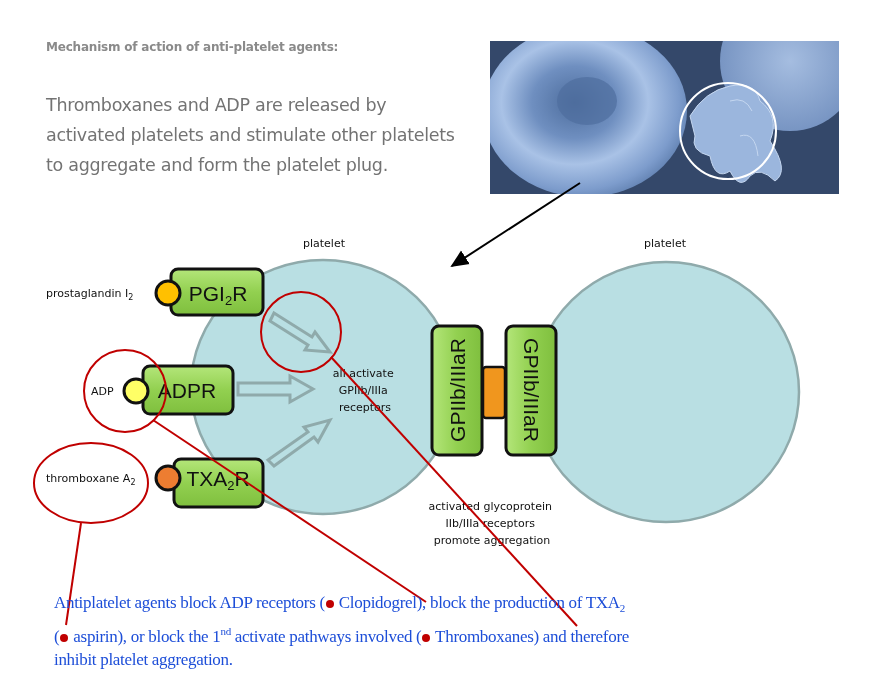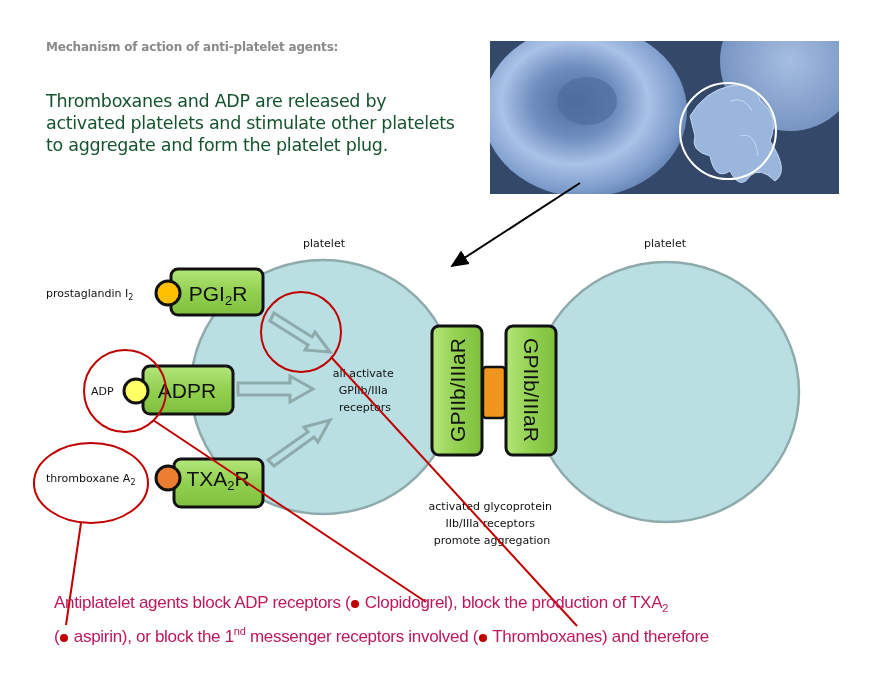--- a/index.html
+++ b/index.html
@@ -1,23 +1,23 @@
 <!DOCTYPE html>
 <html><head>
 <meta charset="utf-8">
 <style>
   html, body { margin: 0; padding: 0; background: #ffffff; }
   body { width: 889px; height: 688px; position: relative; overflow: hidden; font-family: "DejaVu Sans", sans-serif; }
   .heading { position: absolute; left: 46px; top: 40px; font-family: "DejaVu Sans", sans-serif; font-weight: bold; font-size: 12px; color: #8a8a8a; letter-spacing: -0.2px; }
-  .intro { position: absolute; left: 46px; top: 90px; width: 420px; font-family: "DejaVu Sans", sans-serif; font-size: 17.5px; line-height: 22px; color: #14532d; letter-spacing: -0.3px; }
+  .intro { position: absolute; left: 46px; top: 90px; width: 420px; font-family: "DejaVu Sans", sans-serif; font-size: 17.5px; line-height: 30px; color: #737373; letter-spacing: -0.3px; }
   .photo { position: absolute; left: 490px; top: 41px; width: 349px; height: 153px; overflow: hidden; background: #2e4460; }
   svg.diagram { position: absolute; left: 0; top: 0; }
   .label-sm { font-family: "DejaVu Sans", sans-serif; font-size: 11px; fill: #111; }
   .rlabel { font-family: "Liberation Sans", sans-serif; font-size: 21px; fill: #111; }
-  .bottom { position: absolute; left: 54px; top: 591px; width: 820px; font-family: Liberation Sans, sans-serif; font-size: 17px; line-height: 23px; color: #be185d; letter-spacing: -0.3px; }
+  .bottom { position: absolute; left: 54px; top: 591px; width: 820px; font-family: Liberation Serif, serif; font-size: 17px; line-height: 23px; color: #1d4ed8; letter-spacing: -0.3px; }
   .bottom sup, .bottom sub { font-size: 11px; }
   .dot { display: inline-block; width: 8px; height: 8px; border-radius: 50%; background: #c00000; vertical-align: middle; margin: 0 1px; }
 </style>
 </head>
 <body>
 
 <div class="heading">Mechanism of action of anti-platelet agents:</div>
 <div class="intro">Thromboxanes and ADP are released by activated platelets and stimulate other platelets to aggregate and form the platelet plug.</div>
 
 <div class="photo">
@@ -125,14 +125,15 @@
     <circle cx="125" cy="391" r="41"></circle>
     <ellipse cx="91" cy="483" rx="57" ry="40"></ellipse>
     <line x1="331" y1="357" x2="577" y2="626"></line>
     <line x1="153" y1="420" x2="426" y2="602"></line>
     <line x1="81" y1="523" x2="66" y2="625"></line>
   </g>
 </svg>
 
 <div class="bottom">
   <span>Antiplatelet agents block ADP receptors (</span><span class="dot"></span> <span>Clopidogrel), block the production of TXA</span><sub>2</sub><br>
-  <span>(</span><span class="dot"></span> <span>aspirin), or block the 1</span><sup>nd</sup><span> messenger receptors involved (</span><span class="dot"></span> <span>Thromboxanes) and therefore</span><br>
+  <span>(</span><span class="dot"></span> <span>aspirin), or block the 1</span><sup>nd</sup><span> activate pathways involved (</span><span class="dot"></span> <span>Thromboxanes) and therefore</span><br>
+  <span>inhibit platelet aggregation.</span>
 </div>
 
 </body></html>

